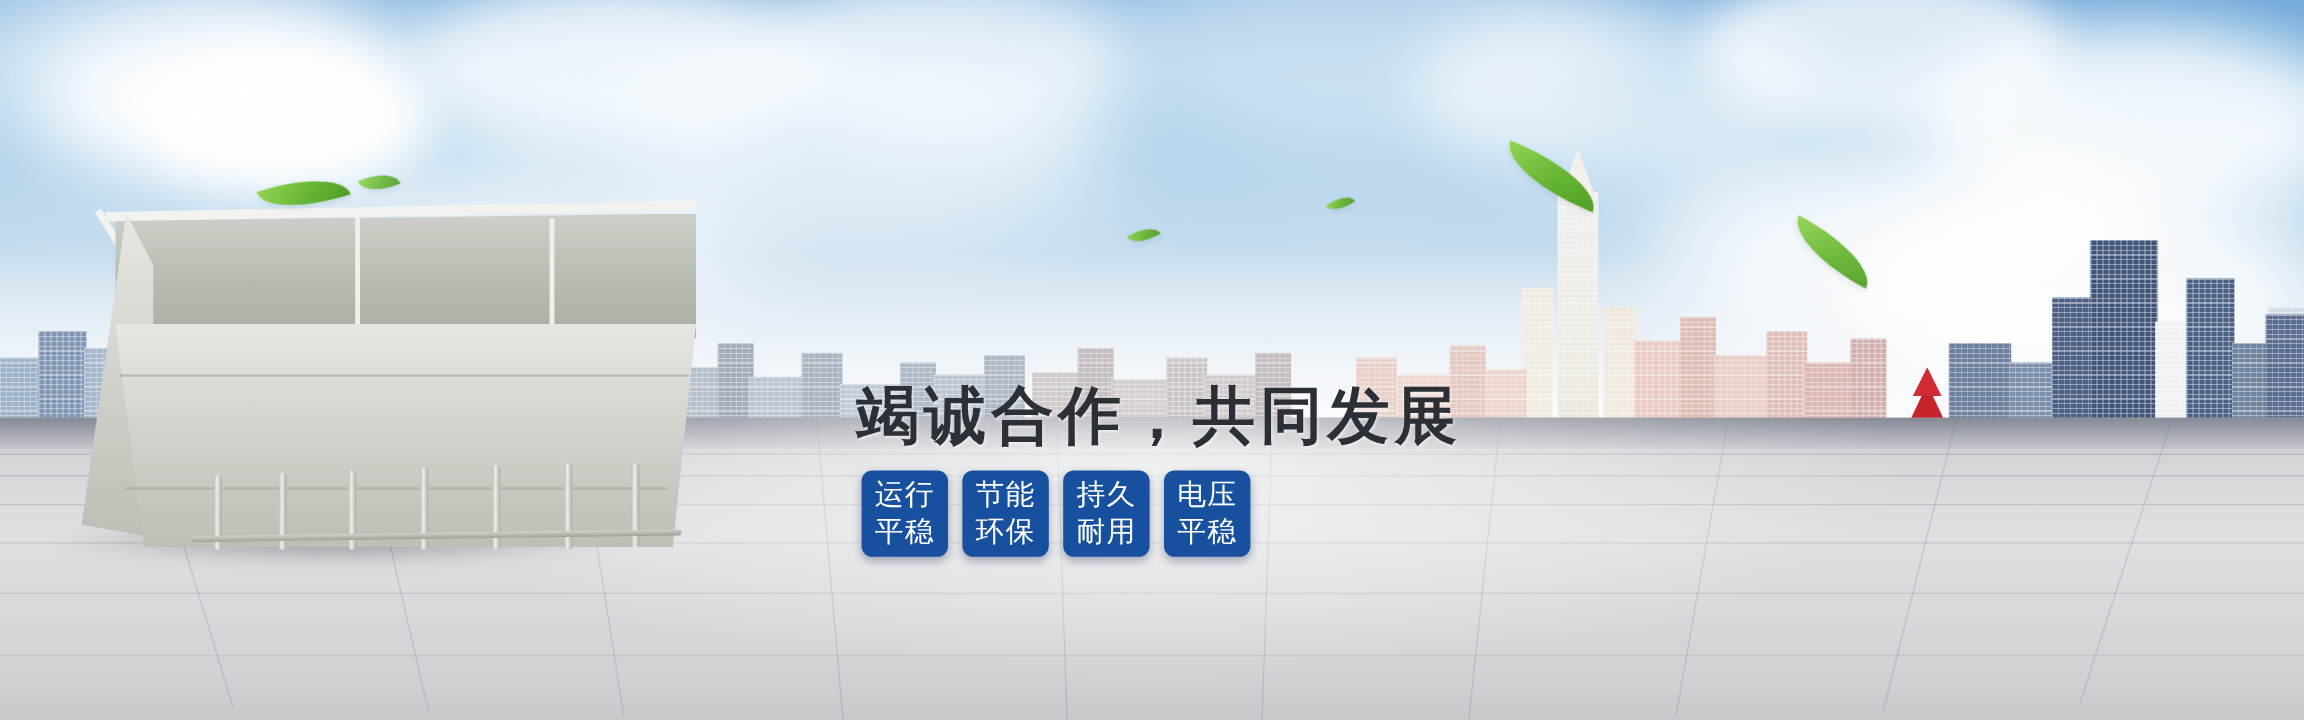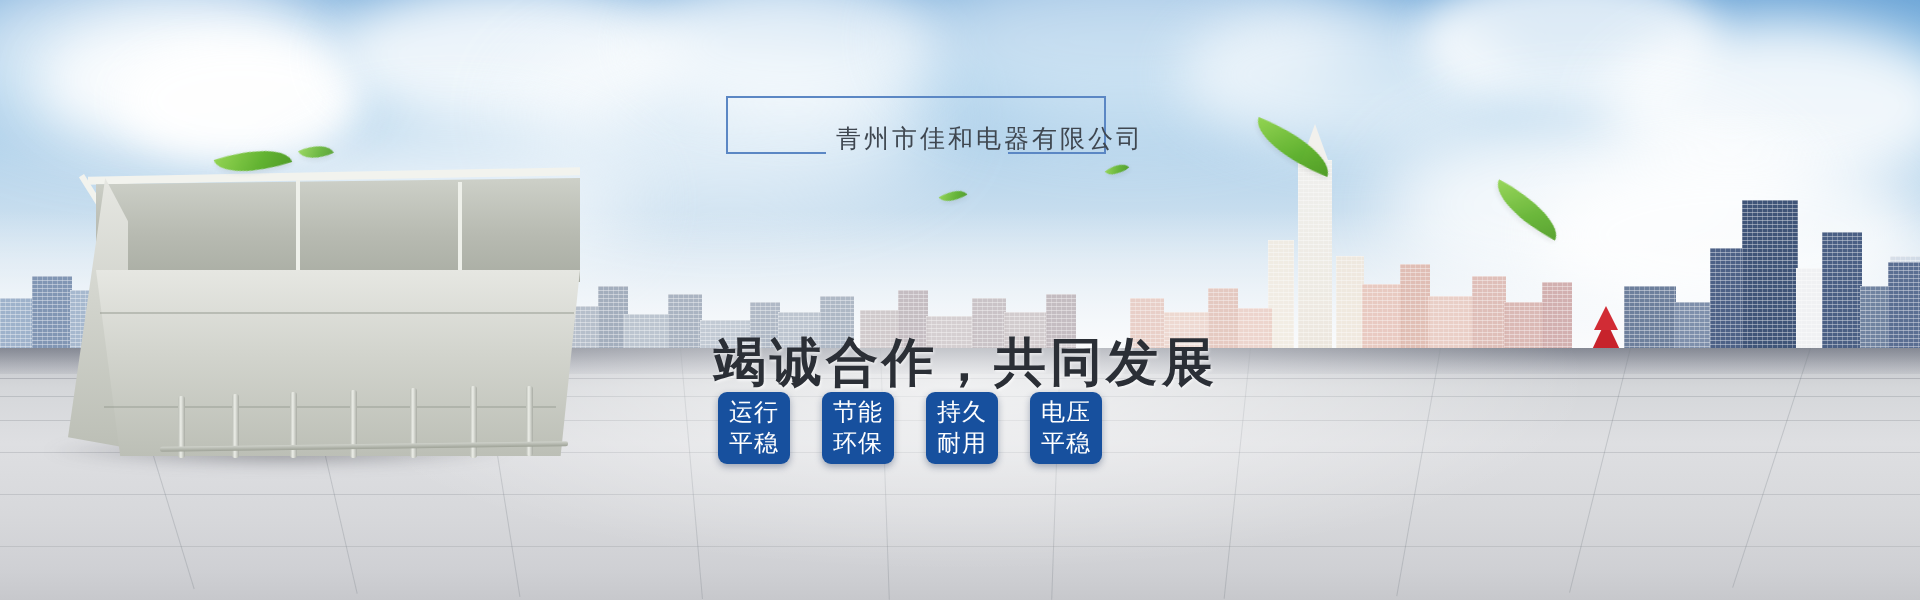--- a/index.html
+++ b/index.html
@@ -106,25 +106,24 @@
     white-space:nowrap;
   }
 
   .subtitle{
     position:absolute;left:14px;top:216px;
     font-size:52px;letter-spacing:4px;font-weight:700;
     color:#2b2f36;
     text-shadow:1px 2px 3px rgba(255,255,255,.6);
     white-space:nowrap;
     font-family:"DejaVu Sans","Liberation Sans",sans-serif;
-    margin-top:16px;
-  }
-
-  
-  .badges{position:absolute;left:18px;top:296px;display:flex;gap:32px;}
+  }
+
+  
+  .badges{position:absolute;left:18px;top:296px;display:flex;gap:12px;}
   .badge{
     width:72px;height:72px;border-radius:9px;
     background:#17509e;
     box-shadow:0 3px 7px rgba(20,40,80,.35);
     display:flex;flex-direction:column;align-items:center;justify-content:center;
     color:#ffffff;font-size:24px;line-height:1.28;letter-spacing:1px;
     font-family:"DejaVu Sans","Liberation Sans",sans-serif;
   }
   .badge span{display:block;white-space:nowrap;}
 </style>
@@ -350,28 +349,20 @@
 
   <div class="leaf" style="left:216px;top:148px;width:74px;height:26px;transform:rotate(-18deg);"></div>
   <div class="leaf" style="left:300px;top:144px;width:32px;height:16px;transform:rotate(-24deg);opacity:.85;"></div>
   <div class="leaf" style="left:1250px;top:132px;width:86px;height:30px;transform:rotate(22deg);"></div>
   <div class="leaf" style="left:1488px;top:196px;width:78px;height:28px;transform:rotate(28deg);opacity:.9;"></div>
   <div class="leaf" style="left:940px;top:190px;width:26px;height:12px;transform:rotate(-30deg);opacity:.9;"></div>
   <div class="leaf" style="left:1106px;top:164px;width:22px;height:11px;transform:rotate(-36deg);opacity:.9;"></div>
 
   <div class="copy">
 
-    <div class="framewrap">
-      <div class="frm t"></div>
-      <div class="frm l"></div>
-      <div class="frm b"></div>
-      <div class="frm b2"></div>
-      <div class="frm r"></div>
-      <div class="company">青州市佳和电器有限公司</div>
-    </div>
 
 
     <div class="subtitle">竭诚合作，共同发展</div>
 
     <div class="badges">
       <div class="badge">
         <span>运行</span>
         <span>平稳</span>
       </div>
       <div class="badge">

